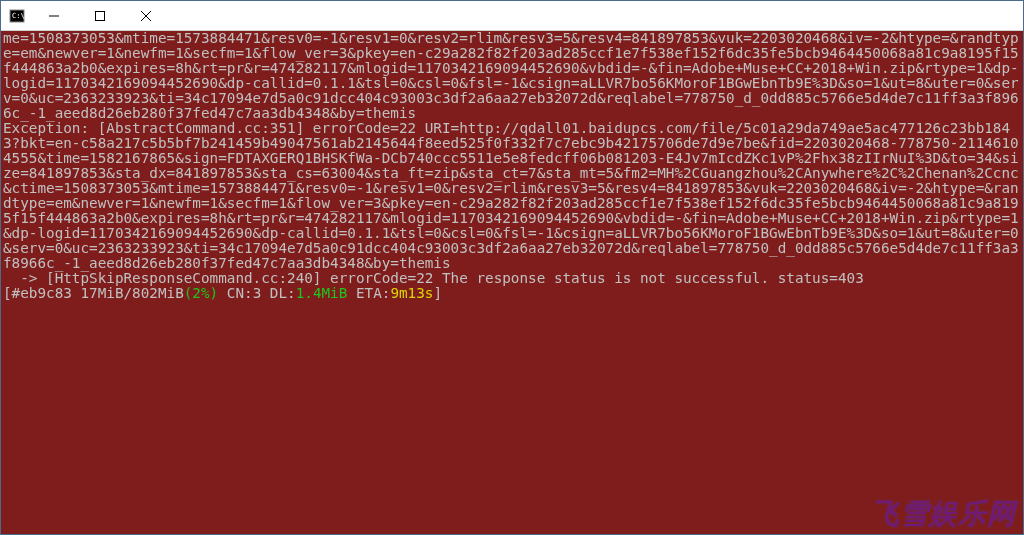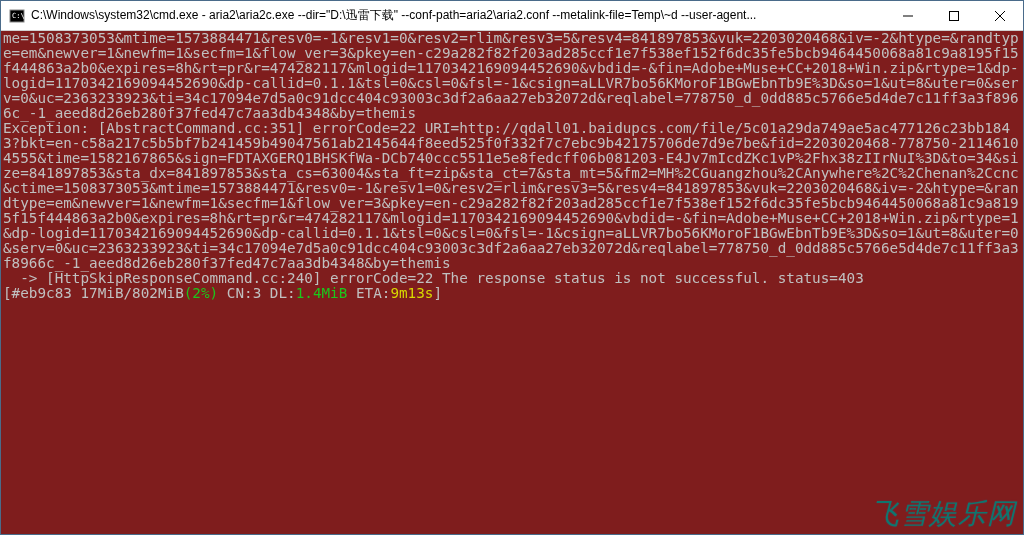--- a/index.html
+++ b/index.html
@@ -71,40 +71,39 @@
   }
   .status-line { white-space: nowrap; }
   .green { color: #1cc61c; }
   .yellow { color: #d8d800; }
   .watermark {
     position: absolute;
     right: 8px;
     bottom: 2px;
     font-family: "Microsoft YaHei", sans-serif;
     font-size: 28px;
-    font-weight: 400;
+    font-weight: 700;
     font-style: italic;
-    color: #0f766e;
+    color: #701a75;
     letter-spacing: 1px;
     text-shadow: 0 0 2px rgba(0,150,255,.2);
     pointer-events: none;
   }
 </style>
 </head>
 <body>
 
 <div class="window">
   <div class="titlebar">
     <span class="title-icon">
       <svg width="16" height="16" viewBox="0 0 16 16">
         <rect x="1" y="2" width="14" height="12" fill="#000" stroke="#888" stroke-width="1"></rect>
         <text x="3" y="10" font-size="7" fill="#fff" font-family="monospace">C:\</text>
       </svg>
     </span>
-    <span class="title-text">C:\Windows\system32\cmd.exe - aria2\aria2c.exe  --dir="D:\迅雷下载" --conf-path=aria2\aria2.conf --metalink-file=Temp\~d --user-agent...</span>
     <div class="win-controls">
       <div class="win-btn">
         <svg width="10" height="10" viewBox="0 0 10 10">
             <line x1="0" y1="5" x2="10" y2="5" stroke="#000" stroke-width="1"></line>
           </svg>
       </div>
       <div class="win-btn">
         <svg width="10" height="10" viewBox="0 0 10 10">
             <rect x="0.5" y="0.5" width="9" height="9" fill="none" stroke="#000" stroke-width="1"></rect>
           </svg>

